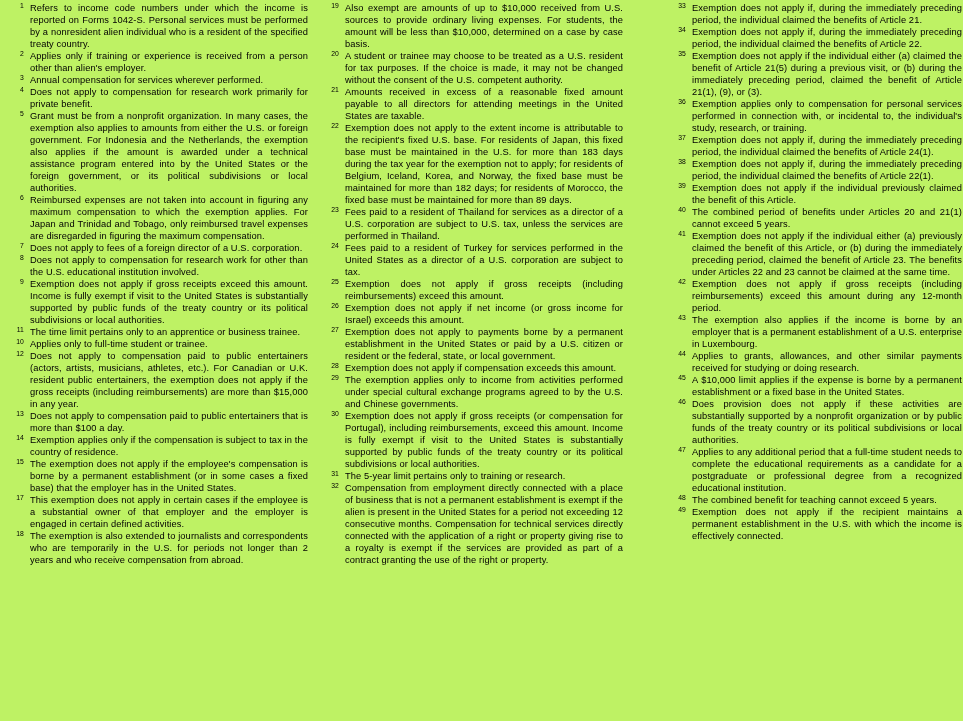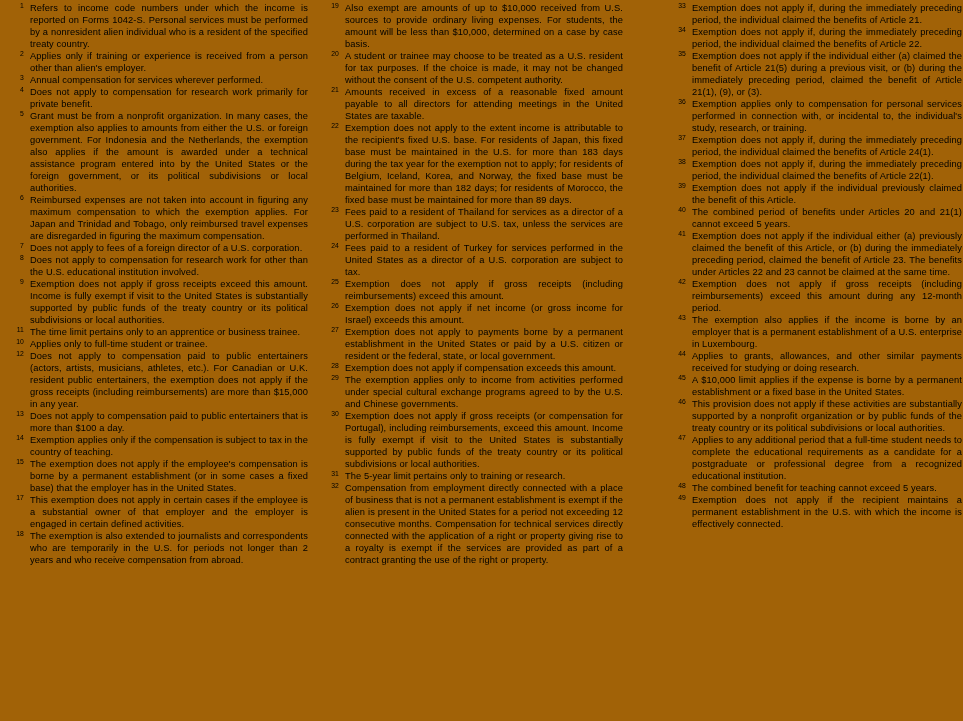--- a/index.html
+++ b/index.html
@@ -4,21 +4,21 @@
 <style>
   html, body {
     margin: 0;
     padding: 0;
     background: #ffffff;
   }
   .page {
     position: relative;
     width: 963px;
     height: 721px;
-    background: #a16207;
+    background: #bef264;
     color: #000000;
     font-family: "Liberation Sans", sans-serif;
     overflow: hidden;
   }
   .col {
     position: absolute;
     top: 2px;
   }
   #col1 { left: 14px;  width: 294px; }
   #col2 { left: 329px; width: 294px; }
@@ -52,21 +52,21 @@
       <div class="footnote"><span class="fn-num">4</span><span class="fn-text">Does not apply to compensation for research work primarily for private benefit.</span></div>
       <div class="footnote"><span class="fn-num">5</span><span class="fn-text">Grant must be from a nonprofit organization. In many cases, the exemption also applies to amounts from either the U.S. or foreign government. For Indonesia and the Netherlands, the exemption also applies if the amount is awarded under a technical assistance program entered into by the United States or the foreign government, or its political subdivisions or local authorities.</span></div>
       <div class="footnote"><span class="fn-num">6</span><span class="fn-text">Reimbursed expenses are not taken into account in figuring any maximum compensation to which the exemption applies. For Japan and Trinidad and Tobago, only reimbursed travel expenses are disregarded in figuring the maximum compensation.</span></div>
       <div class="footnote"><span class="fn-num">7</span><span class="fn-text">Does not apply to fees of a foreign director of a U.S. corporation.</span></div>
       <div class="footnote"><span class="fn-num">8</span><span class="fn-text">Does not apply to compensation for research work for other than the U.S. educational institution involved.</span></div>
       <div class="footnote"><span class="fn-num">9</span><span class="fn-text">Exemption does not apply if gross receipts exceed this amount. Income is fully exempt if visit to the United States is substantially supported by public funds of the treaty country or its political subdivisions or local authorities.</span></div>
       <div class="footnote"><span class="fn-num">11</span><span class="fn-text">The time limit pertains only to an apprentice or business trainee.</span></div>
       <div class="footnote"><span class="fn-num">10</span><span class="fn-text">Applies only to full-time student or trainee.</span></div>
       <div class="footnote"><span class="fn-num">12</span><span class="fn-text">Does not apply to compensation paid to public entertainers (actors, artists, musicians, athletes, etc.). For Canadian or U.K. resident public entertainers, the exemption does not apply if the gross receipts (including reimbursements) are more than $15,000 in any year.</span></div>
       <div class="footnote"><span class="fn-num">13</span><span class="fn-text">Does not apply to compensation paid to public entertainers that is more than $100 a day.</span></div>
-      <div class="footnote"><span class="fn-num">14</span><span class="fn-text">Exemption applies only if the compensation is subject to tax in the country of teaching.</span></div>
+      <div class="footnote"><span class="fn-num">14</span><span class="fn-text">Exemption applies only if the compensation is subject to tax in the country of residence.</span></div>
       <div class="footnote"><span class="fn-num">15</span><span class="fn-text">The exemption does not apply if the employee's compensation is borne by a permanent establishment (or in some cases a fixed base) that the employer has in the United States.</span></div>
       <div class="footnote"><span class="fn-num">17</span><span class="fn-text">This exemption does not apply in certain cases if the employee is a substantial owner of that employer and the employer is engaged in certain defined activities.</span></div>
       <div class="footnote"><span class="fn-num">18</span><span class="fn-text">The exemption is also extended to journalists and correspondents who are temporarily in the U.S. for periods not longer than 2 years and who receive compensation from abroad.</span></div>
     </div>
   <div class="col" id="col2">
       <div class="footnote"><span class="fn-num">19</span><span class="fn-text">Also exempt are amounts of up to $10,000 received from U.S. sources to provide ordinary living expenses. For students, the amount will be less than $10,000, determined on a case by case basis.</span></div>
       <div class="footnote"><span class="fn-num">20</span><span class="fn-text">A student or trainee may choose to be treated as a U.S. resident for tax purposes. If the choice is made, it may not be changed without the consent of the U.S. competent authority.</span></div>
       <div class="footnote"><span class="fn-num">21</span><span class="fn-text">Amounts received in excess of a reasonable fixed amount payable to all directors for attending meetings in the United States are taxable.</span></div>
       <div class="footnote"><span class="fn-num">22</span><span class="fn-text">Exemption does not apply to the extent income is attributable to the recipient's fixed U.S. base. For residents of Japan, this fixed base must be maintained in the U.S. for more than 183 days during the tax year for the exemption not to apply; for residents of Belgium, Iceland, Korea, and Norway, the fixed base must be maintained for more than 182 days; for residents of Morocco, the fixed base must be maintained for more than 89 days.</span></div>
       <div class="footnote"><span class="fn-num">23</span><span class="fn-text">Fees paid to a resident of Thailand for services as a director of a U.S. corporation are subject to U.S. tax, unless the services are performed in Thailand.</span></div>
@@ -87,18 +87,18 @@
       <div class="footnote"><span class="fn-num">36</span><span class="fn-text">Exemption applies only to compensation for personal services performed in connection with, or incidental to, the individual's study, research, or training.</span></div>
       <div class="footnote"><span class="fn-num">37</span><span class="fn-text">Exemption does not apply if, during the immediately preceding period, the individual claimed the benefits of Article 24(1).</span></div>
       <div class="footnote"><span class="fn-num">38</span><span class="fn-text">Exemption does not apply if, during the immediately preceding period, the individual claimed the benefits of Article 22(1).</span></div>
       <div class="footnote"><span class="fn-num">39</span><span class="fn-text">Exemption does not apply if the individual previously claimed the benefit of this Article.</span></div>
       <div class="footnote"><span class="fn-num">40</span><span class="fn-text">The combined period of benefits under Articles 20 and 21(1) cannot exceed 5 years.</span></div>
       <div class="footnote"><span class="fn-num">41</span><span class="fn-text">Exemption does not apply if the individual either (a) previously claimed the benefit of this Article, or (b) during the immediately preceding period, claimed the benefit of Article 23. The benefits under Articles 22 and 23 cannot be claimed at the same time.</span></div>
       <div class="footnote"><span class="fn-num">42</span><span class="fn-text">Exemption does not apply if gross receipts (including reimbursements) exceed this amount during any 12-month period.</span></div>
       <div class="footnote"><span class="fn-num">43</span><span class="fn-text">The exemption also applies if the income is borne by an employer that is a permanent establishment of a U.S. enterprise in Luxembourg.</span></div>
       <div class="footnote"><span class="fn-num">44</span><span class="fn-text">Applies to grants, allowances, and other similar payments received for studying or doing research.</span></div>
       <div class="footnote"><span class="fn-num">45</span><span class="fn-text">A $10,000 limit applies if the expense is borne by a permanent establishment or a fixed base in the United States.</span></div>
-      <div class="footnote"><span class="fn-num">46</span><span class="fn-text">This provision does not apply if these activities are substantially supported by a nonprofit organization or by public funds of the treaty country or its political subdivisions or local authorities.</span></div>
+      <div class="footnote"><span class="fn-num">46</span><span class="fn-text">Does provision does not apply if these activities are substantially supported by a nonprofit organization or by public funds of the treaty country or its political subdivisions or local authorities.</span></div>
       <div class="footnote"><span class="fn-num">47</span><span class="fn-text">Applies to any additional period that a full-time student needs to complete the educational requirements as a candidate for a postgraduate or professional degree from a recognized educational institution.</span></div>
       <div class="footnote"><span class="fn-num">48</span><span class="fn-text">The combined benefit for teaching cannot exceed 5 years.</span></div>
       <div class="footnote"><span class="fn-num">49</span><span class="fn-text">Exemption does not apply if the recipient maintains a permanent establishment in the U.S. with which the income is effectively connected.</span></div>
     </div>
 </div>
 
 </body></html>

